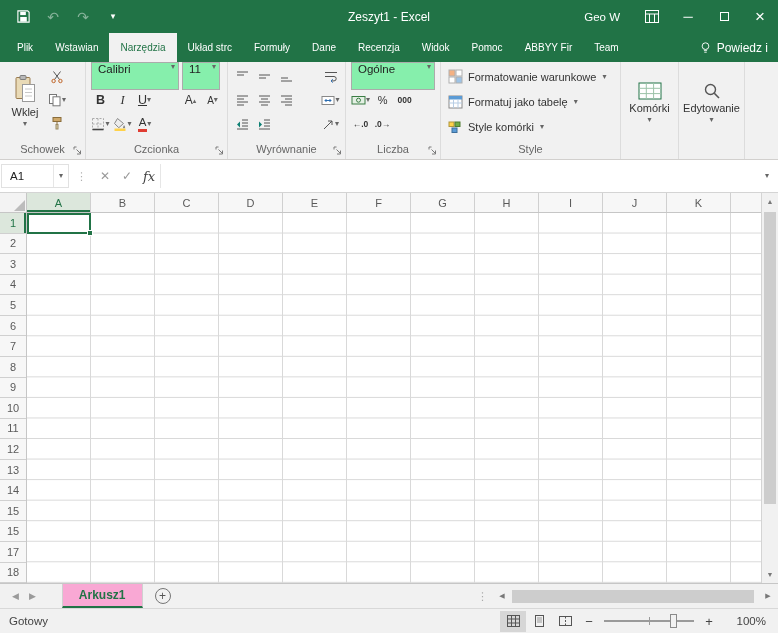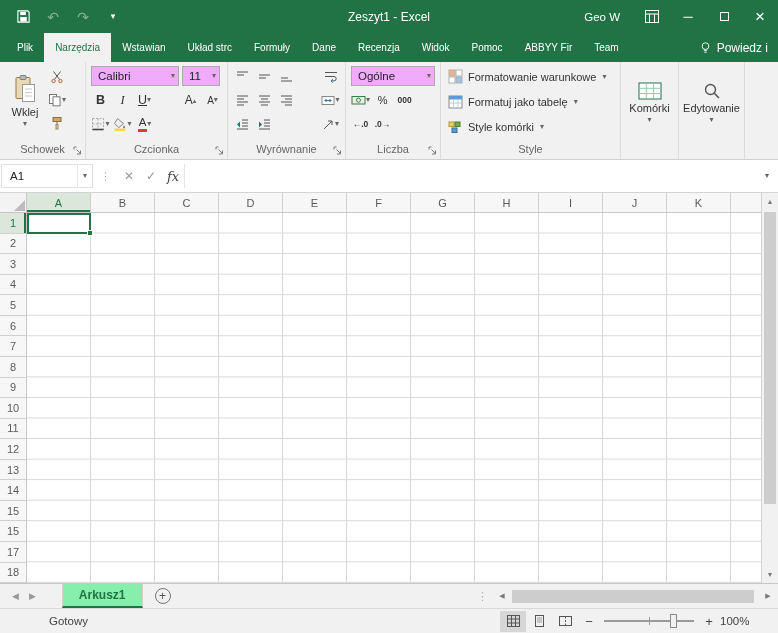--- a/index.html
+++ b/index.html
@@ -29,37 +29,37 @@
   
   .ribbon { height:98px; flex:0 0 98px; background:#f1f1f1; border-bottom:1px solid #d2d0ce; display:flex; align-items:stretch; overflow:hidden; }
   .group { display:flex; flex-direction:column; border-right:1px solid #dcdcdc; position:relative; padding-top:2px; }
   .group-content { flex:1; }
   .group-label { height:17px; font-size:11px; color:#666; text-align:center; line-height:15px; }
   .launcher { position:absolute; right:2px; bottom:3px; width:11px; height:11px; display:flex; align-items:center; justify-content:center; }
   .r-row { display:flex; align-items:center; height:25px; gap:3px; padding:0 5px; }
   .caret { font-size:8px; color:#666; line-height:1; }
   .caret-up { font-size:7px; color:#666; line-height:1; }
   .mini { width:22px; height:22px; display:flex; align-items:center; justify-content:center; }
-  .combo { background:#f0abfc; border:1px solid #ababab; height:20px; display:flex; align-items:center; padding:0 3px 0 6px; font-size:11.5px; color:#222; }
+  .combo { background:#86efac; border:1px solid #ababab; height:28px; display:flex; padding:0 3px 0 6px; font-size:11.5px; color:#222; }
   .combo .caret { margin-left:auto; padding-left:5px; }
   .bigbtn { display:flex; flex-direction:column; align-items:center; justify-content:center; gap:2px; font-size:11px; color:#333; }
   .fmt-btn { min-width:19px; height:20px; display:flex; align-items:center; justify-content:center; font-size:12.5px; color:#333; }
   .afont { font-size:12px; color:#333; }
   .redbar { border-bottom:3px solid #e03c32; line-height:1.05; padding:0 1px; font-size:11.5px; }
   .style-row { display:flex; align-items:center; height:25px; gap:5px; padding:0 7px; font-size:11px; color:#333; white-space:nowrap; }
   .style-row .caret { margin-left:1px; }
   .num-txt { font-size:11px; color:#333; }
   .small-txt { font-size:8.5px; font-weight:bold; color:#333; letter-spacing:0; }
   .clip-group .group-content { display:flex; padding:1px 2px 0 4px; }
   .paste-btn { width:42px; height:72px; }
   .mini-col { display:flex; flex-direction:column; justify-content:flex-start; gap:1px; padding-top:1px; }
 
   
   .formula-bar { height:33px; flex:0 0 33px; background:#fff; border-bottom:1px solid #d4d4d4; display:flex; align-items:center; padding:0; }
-  .name-box { width:92px; height:24px; margin-left:1px; border:1px solid #e1e1e1; display:flex; align-items:center; padding-left:8px; font-size:11.5px; background:#fff; }
+  .name-box { width:68px; height:24px; margin-left:1px; border:1px solid #e1e1e1; display:flex; align-items:center; padding-left:8px; font-size:11.5px; background:#fff; }
   .name-box .caret { margin-left:auto; padding:0 5px; border-left:1px solid #e6e6e6; align-self:stretch; display:flex; align-items:center; }
   .fb-grip { color:#b0b0b0; padding:0 7px; font-size:11px; }
   .fb-btn { width:22px; height:24px; display:flex; align-items:center; justify-content:center; color:#9a9a9a; font-size:12px; }
   .fb-fx { font-family:"DejaVu Serif", serif; font-style:italic; color:#444; font-size:13px; }
   .fb-input { flex:1; height:24px; border-left:1px solid #e6e6e6; background:#fff; padding:4px 6px; font-size:11.5px; }
   .fb-expand { width:22px; height:24px; display:flex; align-items:center; justify-content:center; }
 
   
   .grid { height:390px; flex:0 0 390px; display:flex; background:#fff; }
   .grid-main { flex:1; display:flex; flex-direction:column; overflow:hidden; }
@@ -88,35 +88,35 @@
   .v-track { flex:1; position:relative; padding:0 2px; }
   .v-thumb { position:absolute; left:2px; right:2px; top:2px; height:82%; background:#cdcdcd; }
   .h-sb { display:flex; align-items:center; width:282px; height:17px; background:#f1f1f1; margin-right:2px; }
   .h-arrow { width:16px; display:flex; align-items:center; justify-content:center; font-size:7px; color:#787878; }
   .h-track { flex:1; position:relative; height:100%; padding:2px 0; }
   .h-thumb { position:absolute; top:2px; bottom:2px; left:2px; right:6px; background:#cdcdcd; }
 
   
   .sheetbar { height:25px; flex:0 0 25px; background:#f1f1f1; border-top:1px solid #c6c6c6; display:flex; align-items:center; }
   .sheet-nav { display:flex; align-items:center; gap:10px; padding:0 12px 0 12px; color:#9a9a9a; font-size:9px; }
-  .sheet-tab { height:24px; background:#86efac; border-left:1px solid #d0d0d0; border-right:1px solid #d0d0d0; border-bottom:2px solid #217346; display:flex; align-items:center; padding:8px 16px; margin-left:14px; color:#217346; font-weight:bold; font-size:12px; }
+  .sheet-tab { height:24px; background:#f9a8d4; border-left:1px solid #d0d0d0; border-right:1px solid #d0d0d0; border-bottom:2px solid #217346; display:flex; align-items:center; padding:8px 16px; margin-left:14px; color:#217346; font-weight:bold; font-size:12px; }
   .add-sheet { width:16px; height:16px; border:1px solid #767676; border-radius:50%; display:flex; align-items:center; justify-content:center; color:#555; font-size:12px; line-height:1; margin-left:12px; }
   .splitter { margin-left:auto; color:#aaa; font-size:11px; padding:0 6px; }
 
   
-  .statusbar { height:25px; flex:0 0 25px; background:#f1f1f1; border-top:1px solid #d8d8d8; display:flex; align-items:center;padding-left:40px; }
+  .statusbar { height:25px; flex:0 0 25px; background:#f1f1f1; border-top:1px solid #d8d8d8; display:flex; align-items:center; }
   .status-text { padding-left:9px; font-size:11.5px; color:#444; }
   .status-right { margin-left:auto; display:flex; align-items:center; height:100%; }
   .view-btn { width:26px; height:21px; display:flex; align-items:center; justify-content:center; }
   .view-btn.sel { background:#d6d6d6; }
   .zoom-btn { width:22px; height:21px; display:flex; align-items:center; justify-content:center; font-size:13px; color:#444; }
   .z-track { width:90px; height:2px; background:#9a9a9a; position:relative; margin:0 4px; }
   .z-notch { position:absolute; left:50%; top:-3px; width:1px; height:8px; background:#9a9a9a; }
   .z-thumb { position:absolute; left:66px; top:-6px; width:7px; height:14px; background:#f1f1f1; border:1px solid #8a8a8a; }
-  .zoom-level { width:46px; margin-right:12px; font-size:11.5px; color:#444; }
+  .zoom-level { width:46px; text-align:right; margin-right:12px; font-size:11.5px; color:#444; }
 
   svg { display:block; }
 </style>
 </head>
 <body>
 
 <div class="window">
 
   <div class="titlebar">
     <div class="qat">
@@ -157,22 +157,22 @@
           <span class="maxbox"></span>
         </div>
       <div class="win-btn" style="font-size:17px;">
           <span>×</span>
         </div>
     </div>
   </div>
 
   <div class="tabrow">
     <div class="tab">Plik</div>
+    <div class="tab">Wstawian</div>
     <div class="tab active">Narzędzia</div>
-    <div class="tab">Wstawian</div>
     <div class="tab">Układ strc</div>
     <div class="tab">Formuły</div>
     <div class="tab">Dane</div>
     <div class="tab">Recenzja</div>
     <div class="tab">Widok</div>
     <div class="tab">Pomoc</div>
     <div class="tab">ABBYY Fir</div>
     <div class="tab">Team</div>
     <div class="tab-right">
       <div class="tellme">

